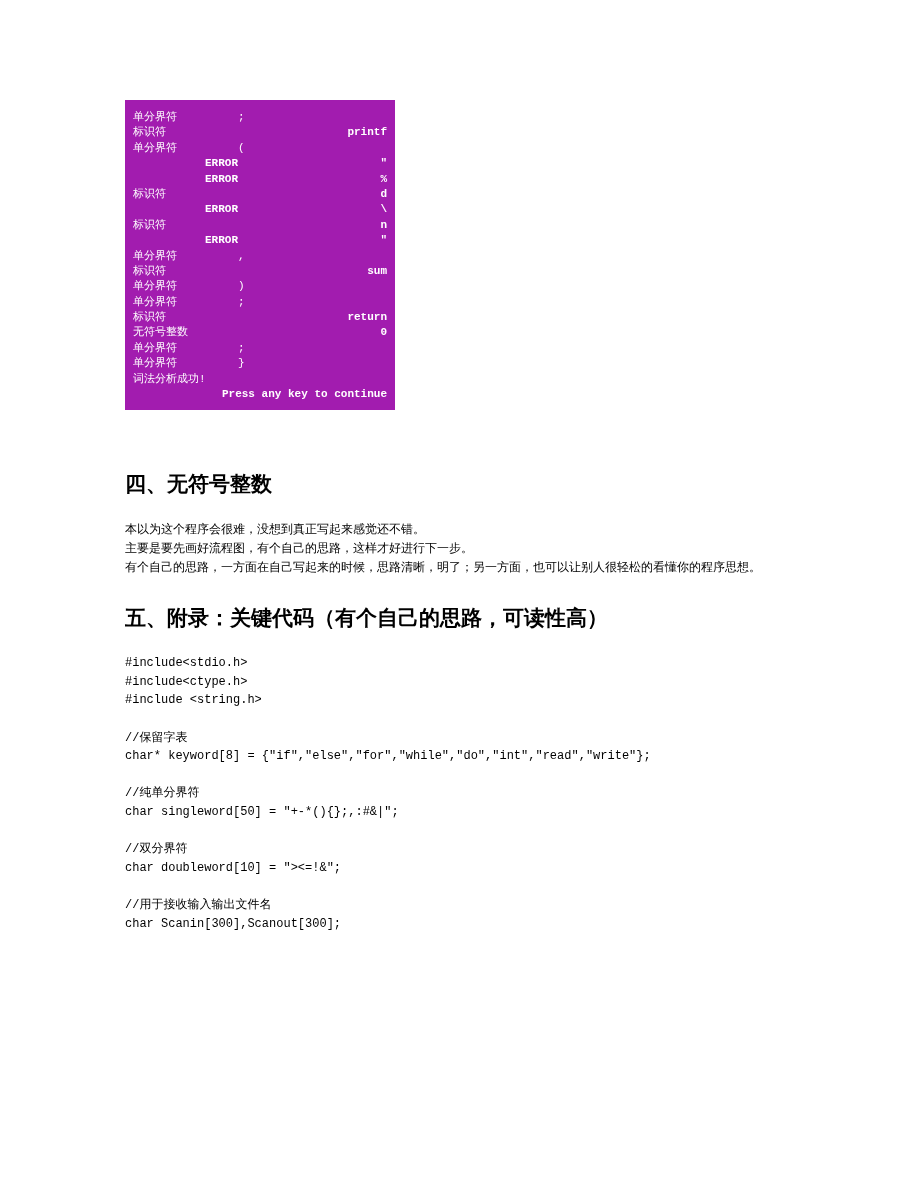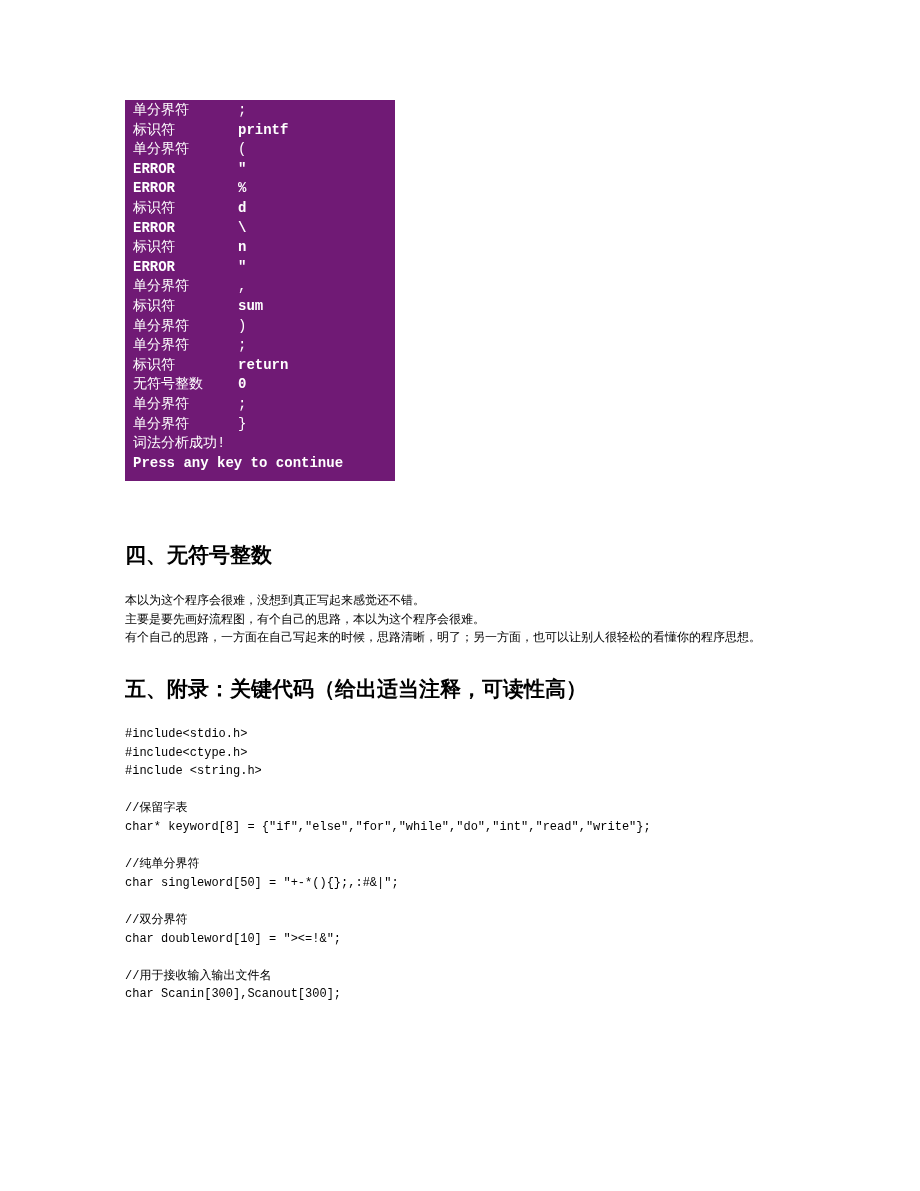--- a/index.html
+++ b/index.html
@@ -8,32 +8,33 @@
     background: #ffffff;
     font-family: "SimSun", "宋体", serif;
     font-size: 16px;
     color: #000;
     width: 920px;
   }
   .page {
     padding: 100px 125px 60px 125px;
   }
   .console-box {
-    background: #701a75;
+    background: #a21caf;
     color: #fff;
     width: 254px;
-    padding: 1px 8px 8px 8px;
+    padding: 10px 8px 8px 8px;
     font-family: "Courier New", "SimSun", monospace;
-    font-size: 14px;
+    font-size: 11px;
     line-height: 1.4;
     white-space: pre;
     margin-bottom: 60px;
   }
   .console-box .bold {
     font-weight: bold;
+    text-align: right;
   }
   .console-box .row {
     display: flex;
   }
   .console-box .c1 {
     width: 105px;
   }
   .console-box .c2 {
     flex: 1;
   }
@@ -61,25 +62,25 @@
 <body>
 
 <div class="page">
 
   <div class="console-box" id="console-box"><div class="row"><span class="c1">单分界符</span><span class="c2">;</span></div><div class="row"><span class="c1">标识符</span><span class="c2 bold">printf</span></div><div class="row"><span class="c1">单分界符</span><span class="c2">(</span></div><div class="row"><span class="c1 bold">ERROR</span><span class="c2 bold">"</span></div><div class="row"><span class="c1 bold">ERROR</span><span class="c2 bold">%</span></div><div class="row"><span class="c1">标识符</span><span class="c2 bold">d</span></div><div class="row"><span class="c1 bold">ERROR</span><span class="c2 bold">\</span></div><div class="row"><span class="c1">标识符</span><span class="c2 bold">n</span></div><div class="row"><span class="c1 bold">ERROR</span><span class="c2 bold">"</span></div><div class="row"><span class="c1">单分界符</span><span class="c2">,</span></div><div class="row"><span class="c1">标识符</span><span class="c2 bold">sum</span></div><div class="row"><span class="c1">单分界符</span><span class="c2">)</span></div><div class="row"><span class="c1">单分界符</span><span class="c2">;</span></div><div class="row"><span class="c1">标识符</span><span class="c2 bold">return</span></div><div class="row"><span class="c1">无符号整数</span><span class="c2 bold">0</span></div><div class="row"><span class="c1">单分界符</span><span class="c2">;</span></div><div class="row"><span class="c1">单分界符</span><span class="c2">}</span></div><div>词法分析成功!</div><div class="bold">Press any key to continue</div></div>
 
   <h2>四、无符号整数</h2>
 
   <div class="para">
     <span>本以为这个程序会很难，没想到真正写起来感觉还不错。</span><br>
-    <span>主要是要先画好流程图，有个自己的思路，本以为这个程序会很难。</span><br>
+    <span>主要是要先画好流程图，有个自己的思路，这样才好进行下一步。</span><br>
     <span>有个自己的思路，一方面在自己写起来的时候，思路清晰，明了；另一方面，也可以让别人很轻松的看懂你的程序思想。</span>
   </div>
 
-  <h2>五、附录：关键代码（给出适当注释，可读性高）</h2>
+  <h2>五、附录：关键代码（有个自己的思路，可读性高）</h2>
 
   <div class="code-block">#include&lt;stdio.h&gt;
 #include&lt;ctype.h&gt;
 #include &lt;string.h&gt;
 
 //保留字表
 char* keyword[8] = {"if","else","for","while","do","int","read","write"};
 
 //纯单分界符
 char singleword[50] = "+-*(){};,:#&amp;|";

